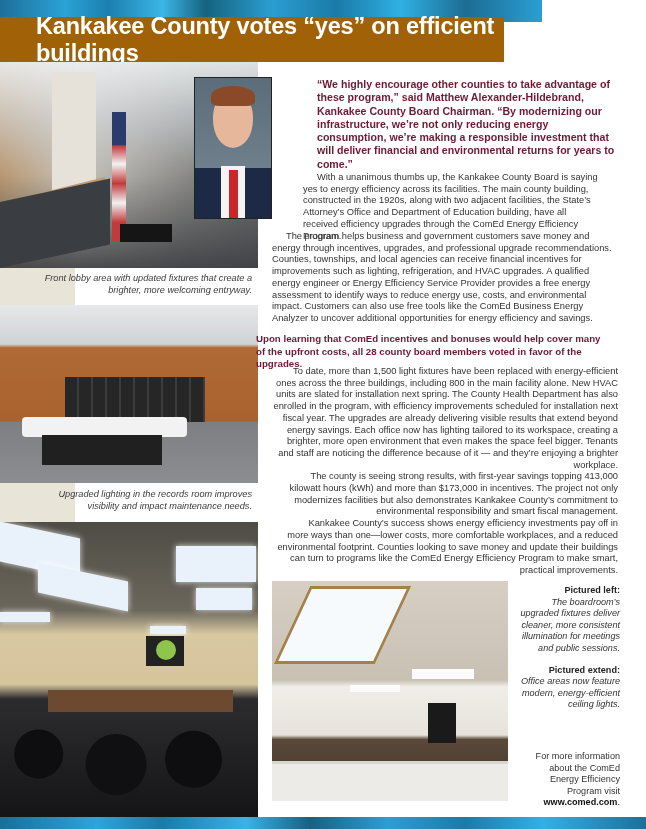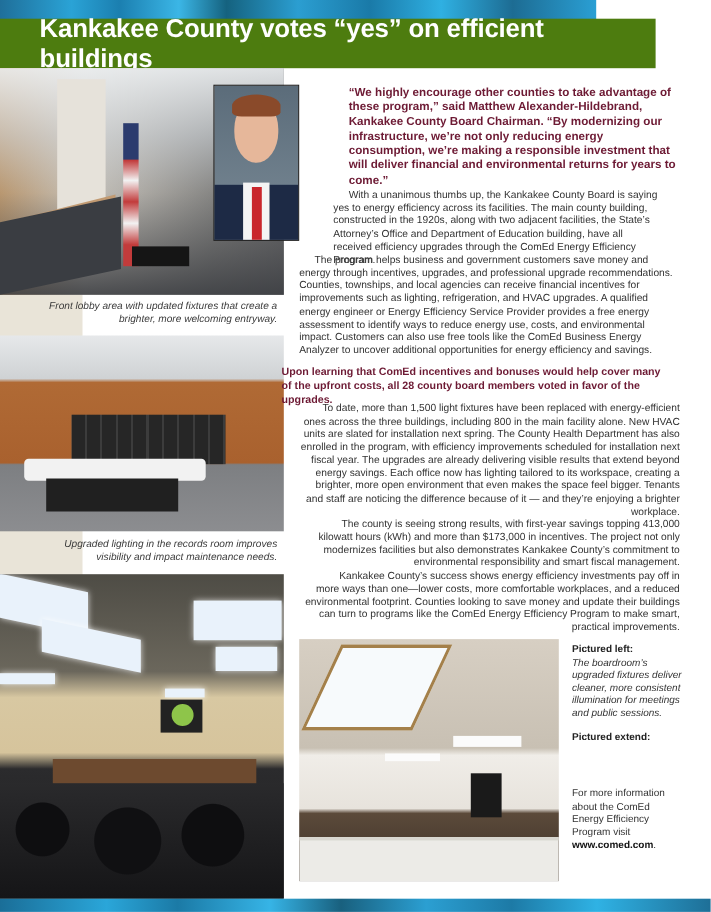--- a/index.html
+++ b/index.html
@@ -2,21 +2,21 @@
 <html><head>
 <meta charset="utf-8">
 <style>
   html, body { margin:0; padding:0; }
   body { width:646px; height:829px; position:relative; overflow:hidden; background:#ffffff; font-family:"Liberation Sans", sans-serif; }
   .top-band { position:absolute; left:0; top:0; width:542px; height:22px;
     background:linear-gradient(90deg,#1f6f9a 0%,#2aa3d6 12%,#1b7fb0 20%,#3bb6e6 30%,#15627f 38%,#2b9ed1 50%,#1a7aa8 62%,#2fb0e2 74%,#1d6c93 86%,#2a9fd4 100%); }
   .bottom-band { position:absolute; left:0; top:817px; width:646px; height:12px;
     background:linear-gradient(90deg,#1a6e98 0%,#2aa6d9 15%,#1b7aa6 25%,#36b4e6 38%,#19607e 48%,#2b9fd2 60%,#1d7aa6 72%,#2fb2e4 84%,#1e6f97 100%); }
   .left-strip { position:absolute; left:0; top:70px; width:75px; height:747px; background:#e9e4d8; }
-  .title-bar { position:absolute; left:0; top:17px; width:596px; height:45px; background:#4d7c0f; display:flex; align-items:center; }
+  .title-bar { position:absolute; left:0; top:17px; width:504px; height:45px; background:#a16207; display:flex; align-items:center; }
   .title-bar h1 { margin:0 0 0 36px; color:#ffffff; font-size:23.5px; font-weight:bold; letter-spacing:-0.2px; font-family:"Liberation Sans", sans-serif; }
 
   .photo { position:absolute; overflow:hidden; }
   .photo-lobby { left:0; top:62px; width:258px; height:206px;
     background:
       linear-gradient(180deg, rgba(235,238,240,0.9) 0%, rgba(200,205,210,0.6) 30%, rgba(120,118,115,0.2) 55%, rgba(60,62,66,0.9) 100%),
       linear-gradient(90deg,#c9a070 0%,#d8d4cc 30%,#b9b6b0 50%,#8a8a88 75%,#6e6e70 100%); }
   .lobby-counter { position:absolute; left:0; top:140px; width:110px; height:66px; background:#3a3d42; transform:skewY(-12deg); transform-origin:left bottom; }
   .lobby-counter-top { position:absolute; left:0; top:128px; width:105px; height:10px; background:#c19a72; transform:skewY(-14deg); }
   .lobby-pillar { position:absolute; left:52px; top:10px; width:44px; height:120px; background:#e6e2da; }
@@ -65,21 +65,21 @@
   .office-monitor { position:absolute; left:156px; top:122px; width:28px; height:40px; background:#1a1a1a; }
 
   .pull-quote { position:absolute; left:317px; top:78px; width:300px; margin:0; font-size:10.6px; line-height:13.3px; font-weight:bold; color:#6d1a34; }
   .body-text { position:absolute; font-size:9.3px; line-height:11.7px; color:#333; text-align:left; }
   .body-text p { margin:0; text-indent:14px; }
   .para-a { left:303px; top:172px; width:300px; }
   .para-b { left:272px; top:231px; width:340px; }
   .highlight { position:absolute; left:256px; top:333px; width:346px; margin:0; font-size:9.7px; line-height:12.6px; font-weight:bold; color:#6d1a34; }
   .para-c { left:272px; top:366px; width:346px;text-align:right; }
 
-  .side-notes { position:absolute; left:520px; top:585px; width:100px; font-size:9.1px; line-height:11.6px; color:#333; }
+  .side-notes { position:absolute; left:520px; top:585px; width:100px; font-size:9.1px; line-height:11.6px; color:#333;text-align:right; }
   .side-notes .hd { font-weight:bold; color:#222; }
   .side-notes .it { font-style:italic; }
   .side-notes .blk { margin-bottom:10px; }
   .side-notes .more { margin-top:40px; }
   .side-notes .url { font-weight:bold; color:#111; }
 </style>
 </head>
 <body>
 
 <div class="top-band"></div>
@@ -152,20 +152,21 @@
   <div class="office-counter"></div>
 </div>
 
 <div class="side-notes">
   <div class="blk">
     <div class="hd">Pictured left:</div>
     <div class="it">The boardroom’s upgraded fixtures deliver cleaner, more consistent illumination for meetings and public sessions.</div>
   </div>
   <div class="blk">
     <div class="hd">Pictured extend:</div>
+    <div class="it">Office areas now feature modern, energy-efficient ceiling lights.</div>
   </div>
   <div class="more">
     <span>For more information about the ComEd Energy Efficiency Program visit</span>
     <span class="url">www.comed.com</span><span>.</span>
   </div>
 </div>
 
 <div class="bottom-band"></div>
 
 </body></html>

